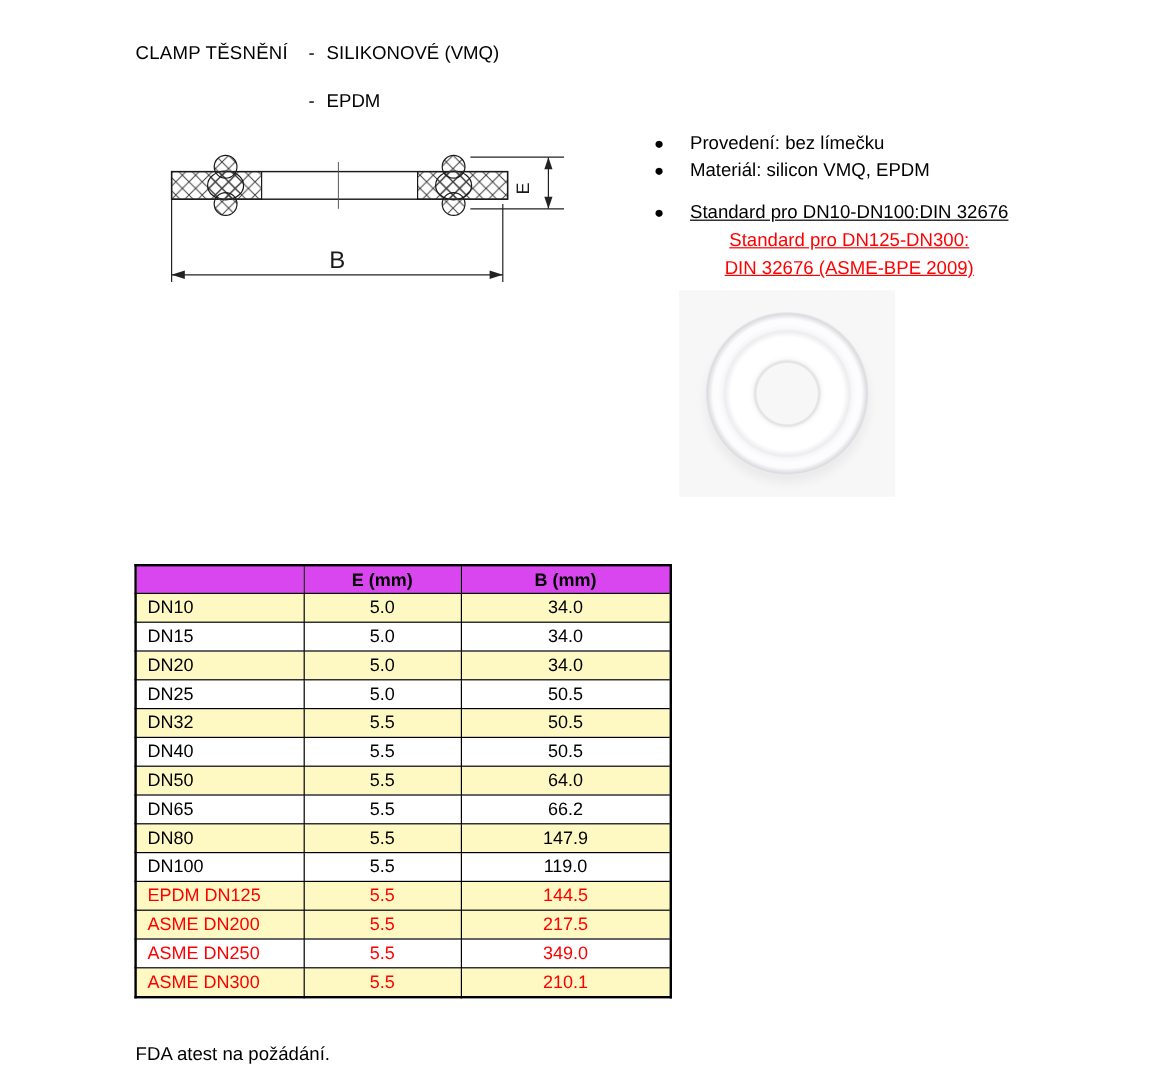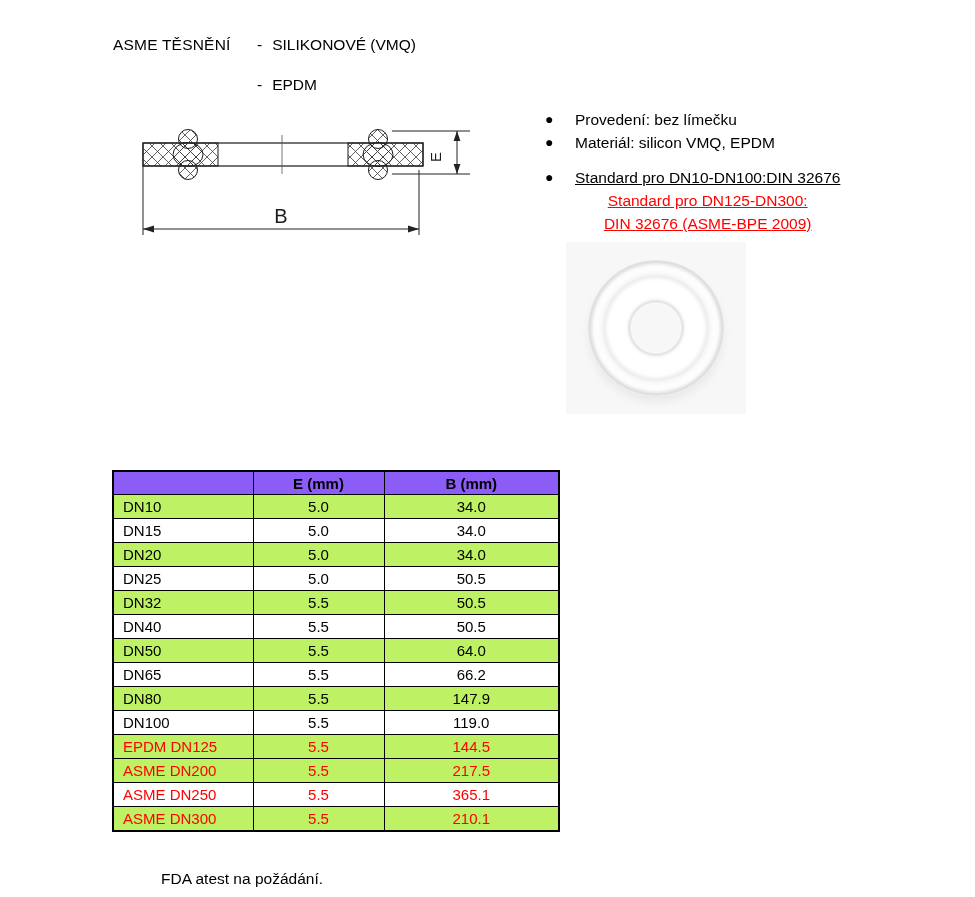--- a/index.html
+++ b/index.html
@@ -60,34 +60,34 @@
   }
   .spec-table th, .spec-table td {
     border: 1.5px solid #000;
     height: 23px;
     padding: 0;
     line-height: 1;
     text-align: center;
     overflow: hidden;
     white-space: nowrap;
   }
-  .spec-table th { font-weight: bold; background: #8b5cf6; height: 22px; }
+  .spec-table th { font-weight: bold; background: #d946ef; height: 22px; }
   .spec-table td:first-child { text-align: left; padding-left: 9px; }
-  .spec-table tr.shaded td { background: #bef264; }
+  .spec-table tr.shaded td { background: #fef9c3; }
   .spec-table tr.red-row td { color: #ff0000; }
 
   
-  .footer { position: absolute; left: 113px; top: 870px; font-size: 15.5px; margin-left: 48px; }
+  .footer { position: absolute; left: 113px; top: 870px; font-size: 15.5px; }
 </style>
 </head>
 <body>
 
 <div class="page">
 
-  <div class="title">ASME TĚSNĚNÍ</div>
+  <div class="title">CLAMP TĚSNĚNÍ</div>
   <div class="subtitle s0">
     <span>-</span>
     <span>SILIKONOVÉ (VMQ)</span>
   </div>
   <div class="subtitle s1">
     <span>-</span>
     <span>EPDM</span>
   </div>
 
   <svg class="drawing" width="360" height="132" viewBox="0 0 360 132">
@@ -226,21 +226,21 @@
           <td>144.5</td>
         </tr>
         <tr class="shaded red-row">
           <td>ASME DN200</td>
           <td>5.5</td>
           <td>217.5</td>
         </tr>
         <tr class=" red-row">
           <td>ASME DN250</td>
           <td>5.5</td>
-          <td>365.1</td>
+          <td>349.0</td>
         </tr>
         <tr class="shaded red-row">
           <td>ASME DN300</td>
           <td>5.5</td>
           <td>210.1</td>
         </tr>
       </tbody>
   </table>
 
   <div class="footer">FDA atest na požádání.</div>

